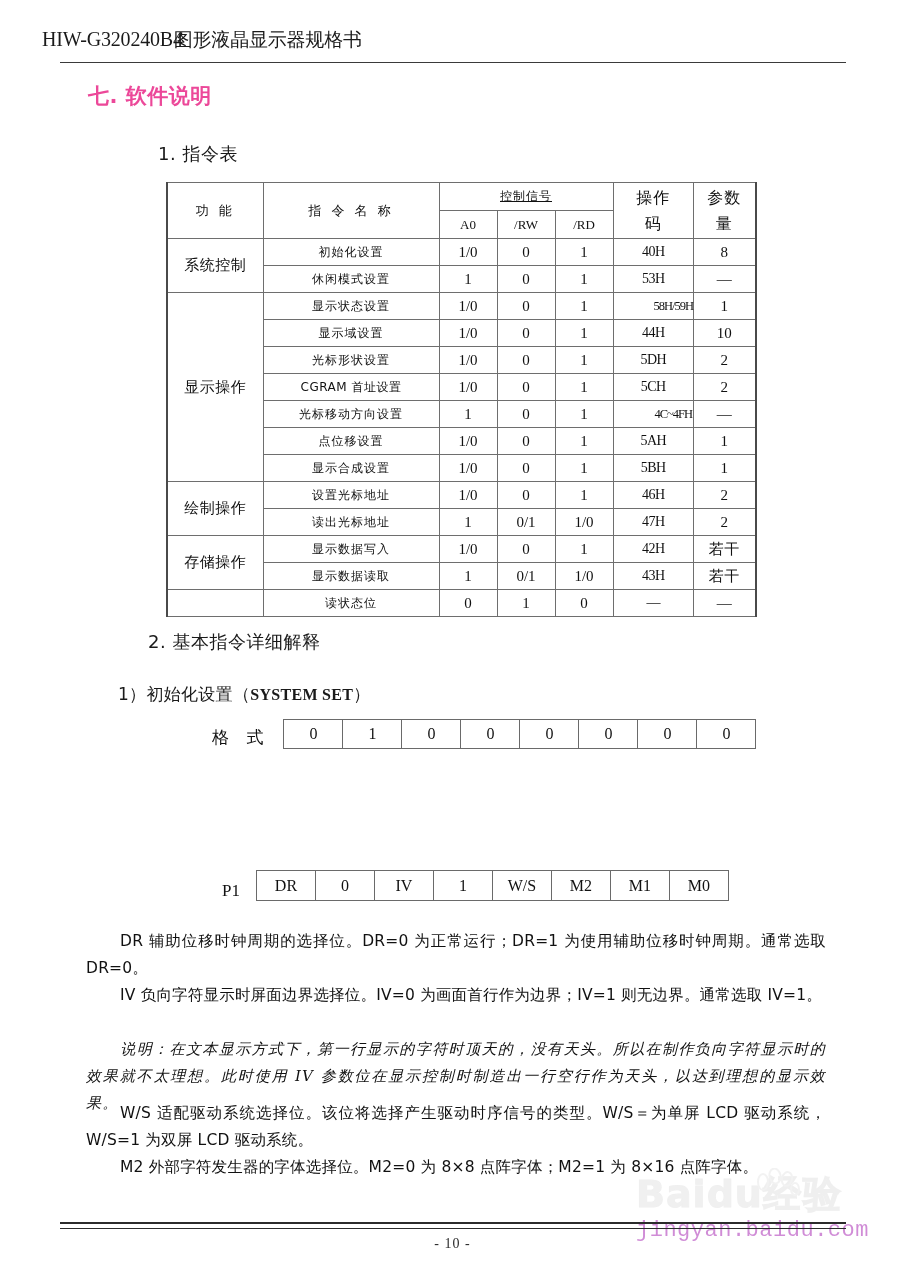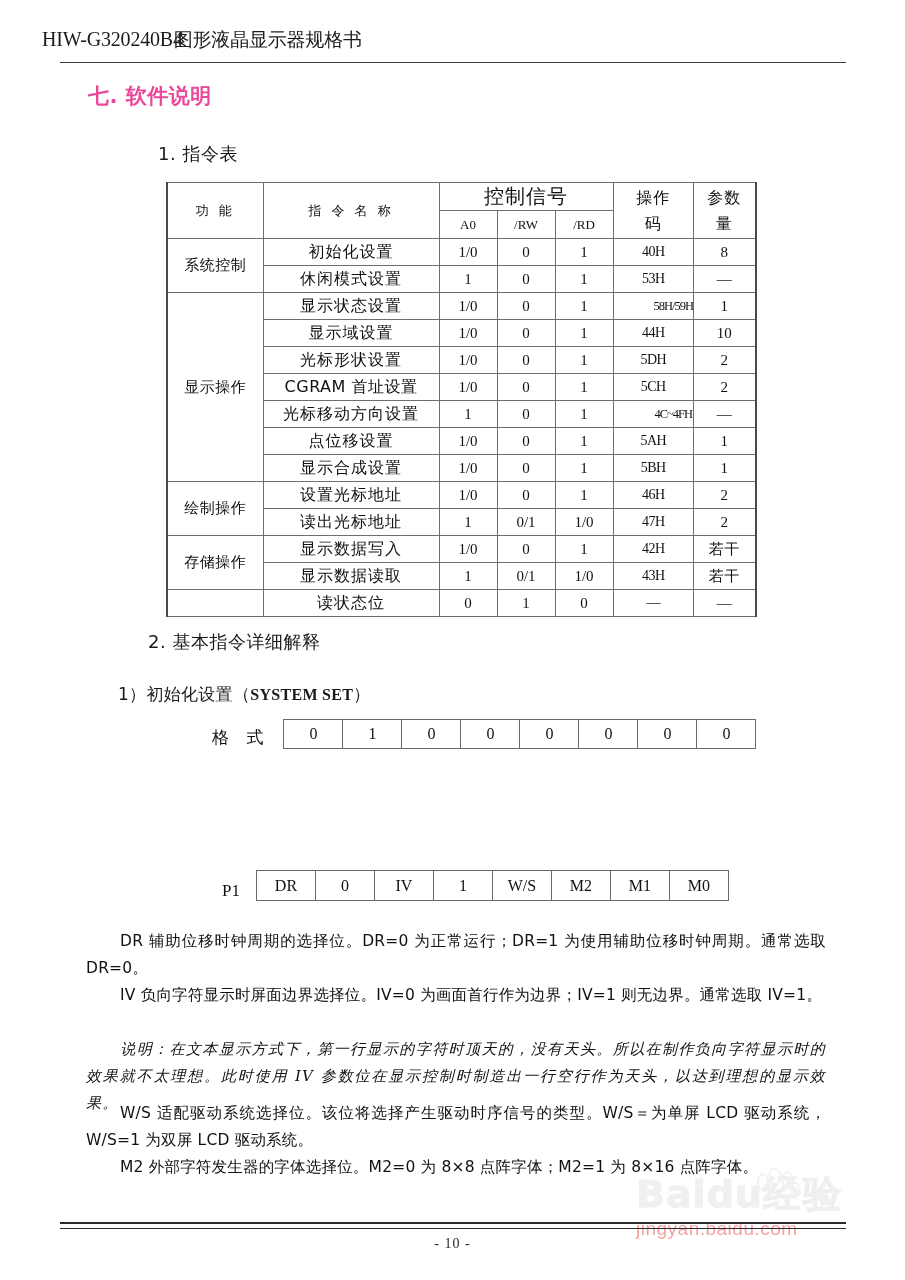--- a/index.html
+++ b/index.html
@@ -127,26 +127,26 @@
   table.cmd .outer-r { border-right-width: 2px; border-right-color: #4a4a4a; }
   .col-func  { width: 96px; }
   .col-name  { width: 176px; }
   .col-a0    { width: 58px; }
   .col-rw    { width: 58px; }
   .col-rd    { width: 58px; }
   .col-op    { width: 72px; }
   .col-param { width: 62px; }
 
   .hdr-cell { height: 28px; font-size: 13px; letter-spacing: 3px; }
-  .hdr-ctrl { height: 27px; font-size: 20px; letter-spacing: 1px; }
+  .hdr-ctrl { height: 27px; font-size: 12px; letter-spacing: 1px; text-decoration: underline; }
   .hdr-sig  { height: 27px; font-size: 13px; font-family: "Liberation Serif", serif; letter-spacing: 0px; }
   .hdr-two  { font-size: 16px; line-height: 26px; letter-spacing: 1px; }
 
   .body-row td { height: 26px; }
-  .cell-name { font-size: 16px; letter-spacing: 1px; }
+  .cell-name { font-size: 12px; letter-spacing: 1px; }
   .cell-name.mixed { letter-spacing: 0.5px; }
   .cell-group { font-size: 15px; letter-spacing: 0.5px; }
   .cell-num {
     font-family: "Liberation Serif", serif;
     font-size: 15px;
   }
   .cell-op {
     font-family: "Liberation Serif", serif;
     font-size: 14px;
     letter-spacing: -0.5px;
@@ -236,23 +236,23 @@
     font-weight: bold;
     font-size: 38px;
     line-height: 44px;
     color: #e3e3e3;
     -webkit-text-stroke: 1px #e0e0e0;
     letter-spacing: 1px;
     white-space: nowrap;
   }
   .wm-main .jing { letter-spacing: 2px; }
   .wm-sub {
-    font-family: Liberation Sans, sans-serif;
-    font-size: 19px;
-    color: #ef4444;
+    font-family: Liberation Mono, monospace;
+    font-size: 22px;
+    color: #a21caf;
     letter-spacing: 0.5px;
     margin-top: 2px;
     white-space: nowrap;
   }
   .wm-paw {
     position: absolute;
     left: 118px;
     top: -4px;
     width: 46px;
     height: 32px;

